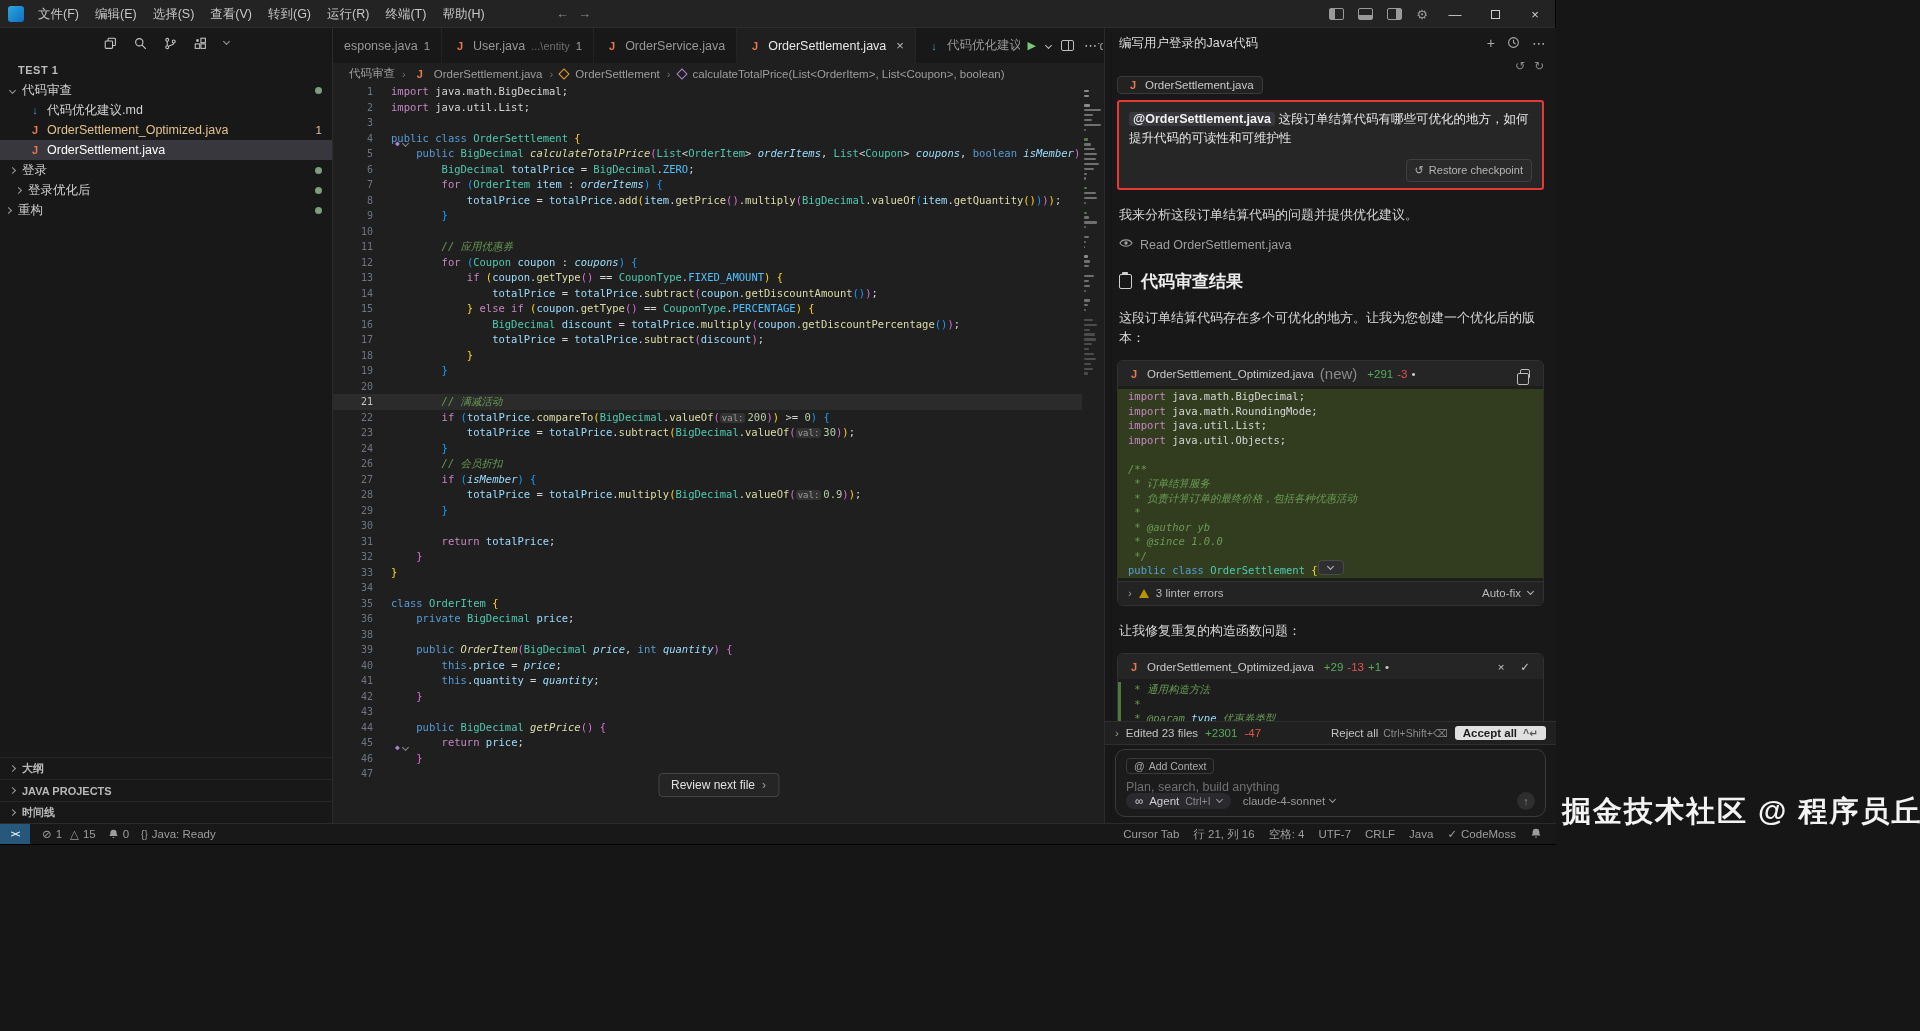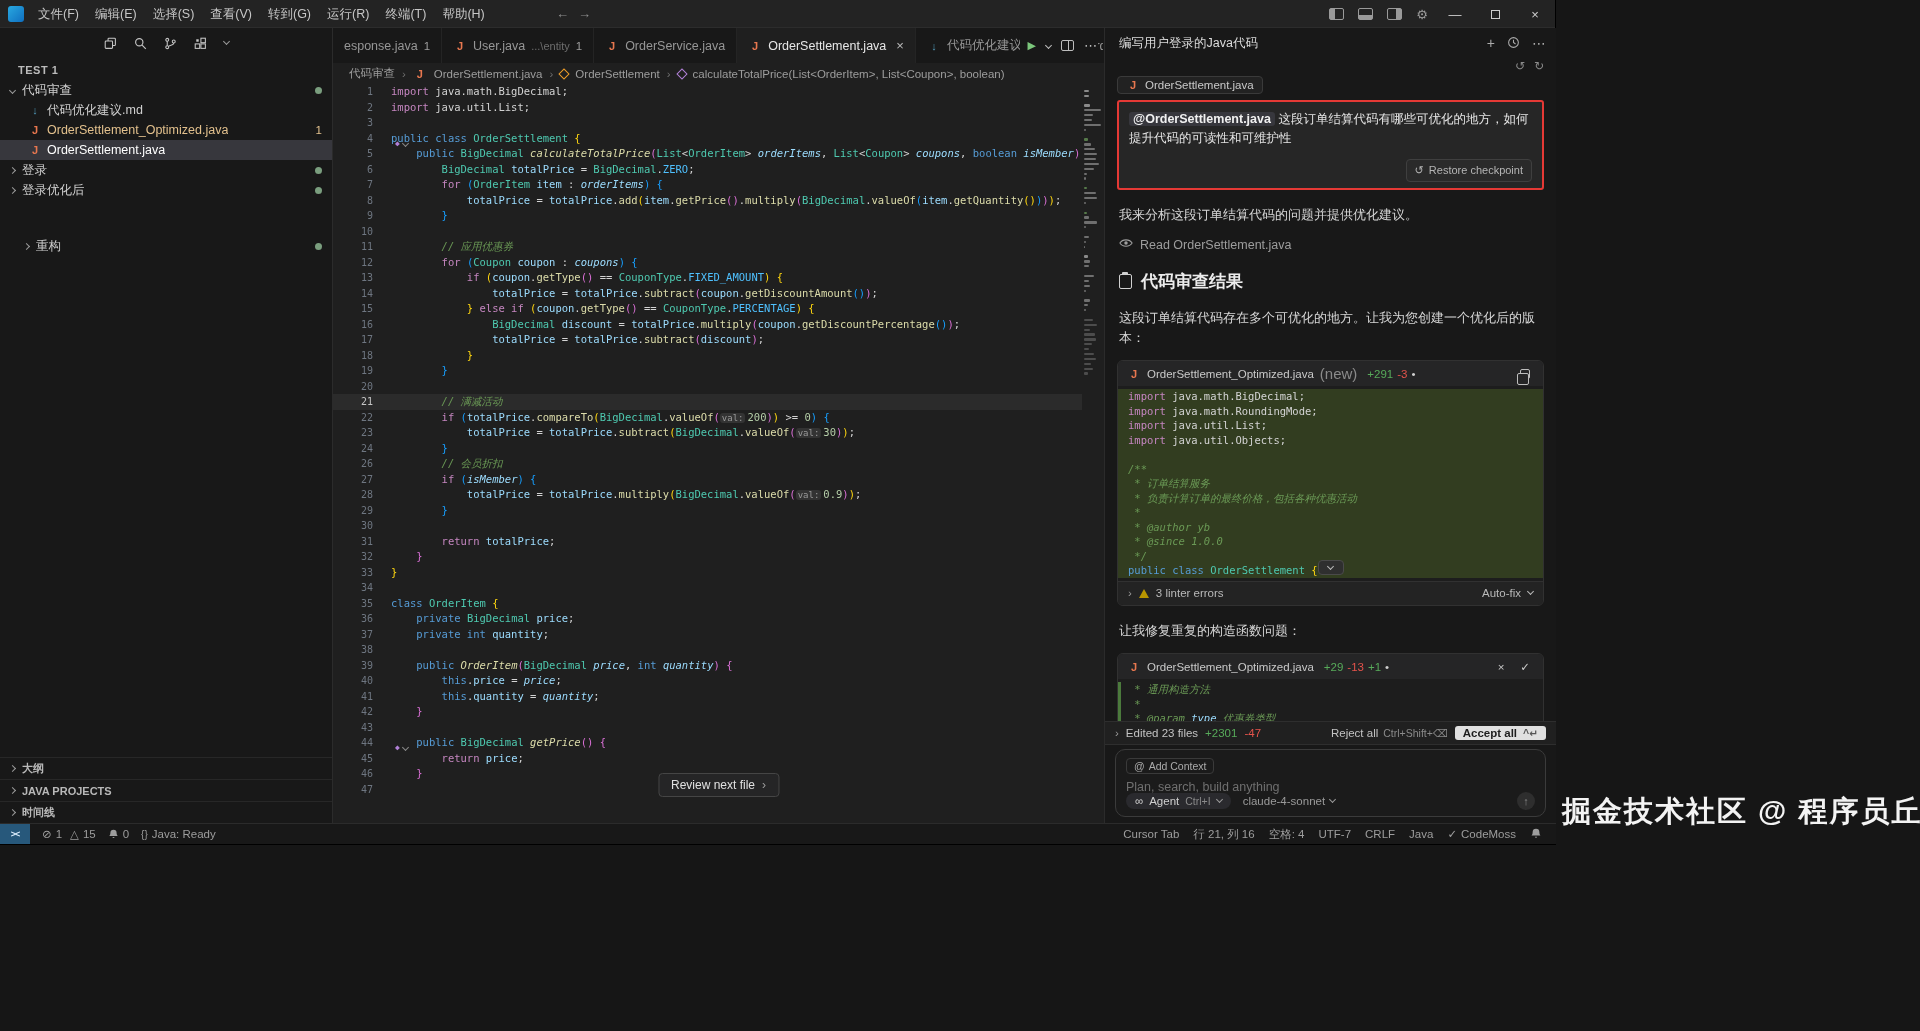--- a/index.html
+++ b/index.html
@@ -253,27 +253,27 @@
             <span class="fi-java" style="margin-right: 5px;">J</span>
             <span class="lbl">OrderSettlement.java</span>
             <span class="sp"></span>
           </div>
           <div class="ex-row" style="padding-left: 10px;">
             <span class="chev right" style="margin-right: 7px;"></span>
             <span class="lbl">登录</span>
             <span class="sp"></span>
             <span class="dot"></span>
           </div>
-          <div class="ex-row" style="padding-left: 10px; align-items: center;">
+          <div class="ex-row" style="padding-left: 16px; align-items: center;">
             <span class="chev right" style="margin-right: 7px;"></span>
             <span class="lbl">登录优化后</span>
             <span class="sp"></span>
             <span class="dot"></span>
           </div>
-          <div class="ex-row" style="padding-left: 24px; margin-top: 36px;">
+          <div class="ex-row" style="padding-left: 6px;">
             <span class="chev right" style="margin-right: 7px;"></span>
             <span class="lbl">重构</span>
             <span class="sp"></span>
             <span class="dot"></span>
           </div>
         </div>
       <div class="sb-bottom" id="sb-bottom">
           <div class="sb-sec">
             <span class="chev right"></span>
             <span>大纲</span>
@@ -367,21 +367,20 @@
             <div class="crow"><span class="ln">27</span><span class="ct"><span class="c-d">        </span><span class="c-c">if </span><span class="c-b3">(</span><span class="c-p">isMember</span><span class="c-b3">)</span><span class="c-d"> </span><span class="c-b3">{</span></span></div>
             <div class="crow"><span class="ln">28</span><span class="ct"><span class="c-d">            </span><span class="c-v">totalPrice</span><span class="c-d"> = </span><span class="c-v">totalPrice</span><span class="c-d">.</span><span class="c-m">multiply</span><span class="c-b1">(</span><span class="c-t">BigDecimal</span><span class="c-d">.</span><span class="c-m">valueOf</span><span class="c-b2">(</span><span class="c-h">val:</span><span class="c-n">0.9</span><span class="c-b2">)</span><span class="c-b1">)</span><span class="c-d">;</span></span></div>
             <div class="crow"><span class="ln">29</span><span class="ct"><span class="c-d">        </span><span class="c-b3">}</span></span></div>
             <div class="crow"><span class="ln">30</span><span class="ct"></span></div>
             <div class="crow"><span class="ln">31</span><span class="ct"><span class="c-d">        </span><span class="c-c">return </span><span class="c-v">totalPrice</span><span class="c-d">;</span></span></div>
             <div class="crow"><span class="ln">32</span><span class="ct"><span class="c-d">    </span><span class="c-b2">}</span></span></div>
             <div class="crow"><span class="ln">33</span><span class="ct"><span class="c-b1">}</span></span></div>
             <div class="crow"><span class="ln">34</span><span class="ct"></span></div>
             <div class="crow"><span class="ln">35</span><span class="ct"><span class="c-k">class </span><span class="c-t">OrderItem </span><span class="c-b1">{</span></span></div>
             <div class="crow"><span class="ln">36</span><span class="ct"><span class="c-d">    </span><span class="c-k">private </span><span class="c-t">BigDecimal </span><span class="c-v">price</span><span class="c-d">;</span></span></div>
-            <div class="crow"><span class="ln">37</span><span class="ct"><span class="c-d">    </span><span class="c-k">private int </span><span class="c-v">quantity</span><span class="c-d">;</span></span></div>
             <div class="crow"><span class="ln">38</span><span class="ct"></span></div>
             <div class="crow"><span class="ln">39</span><span class="ct"><span class="c-d">    </span><span class="c-k">public </span><span class="c-mi">OrderItem</span><span class="c-b2">(</span><span class="c-t">BigDecimal </span><span class="c-p">price</span><span class="c-d">, </span><span class="c-k">int </span><span class="c-p">quantity</span><span class="c-b2">)</span><span class="c-d"> </span><span class="c-b2">{</span></span></div>
             <div class="crow"><span class="ln">40</span><span class="ct"><span class="c-d">        </span><span class="c-k">this</span><span class="c-d">.</span><span class="c-v">price</span><span class="c-d"> = </span><span class="c-p">price</span><span class="c-d">;</span></span></div>
             <div class="crow"><span class="ln">41</span><span class="ct"><span class="c-d">        </span><span class="c-k">this</span><span class="c-d">.</span><span class="c-v">quantity</span><span class="c-d"> = </span><span class="c-p">quantity</span><span class="c-d">;</span></span></div>
             <div class="crow"><span class="ln">42</span><span class="ct"><span class="c-d">    </span><span class="c-b2">}</span></span></div>
             <div class="crow"><span class="ln">43</span><span class="ct"></span></div>
             <div class="crow"><span class="ln">44</span><span class="ct"><span class="c-d">    </span><span class="c-k">public </span><span class="c-t">BigDecimal </span><span class="c-mi">getPrice</span><span class="c-b2">()</span><span class="c-d"> </span><span class="c-b2">{</span></span></div>
             <div class="crow"><span class="ln">45</span><span class="ct"><span class="c-d">        </span><span class="c-c">return </span><span class="c-v">price</span><span class="c-d">;</span></span></div>
             <div class="crow"><span class="ln">46</span><span class="ct"><span class="c-d">    </span><span class="c-b2">}</span></span></div>
             <div class="crow"><span class="ln">47</span><span class="ct"></span></div>

